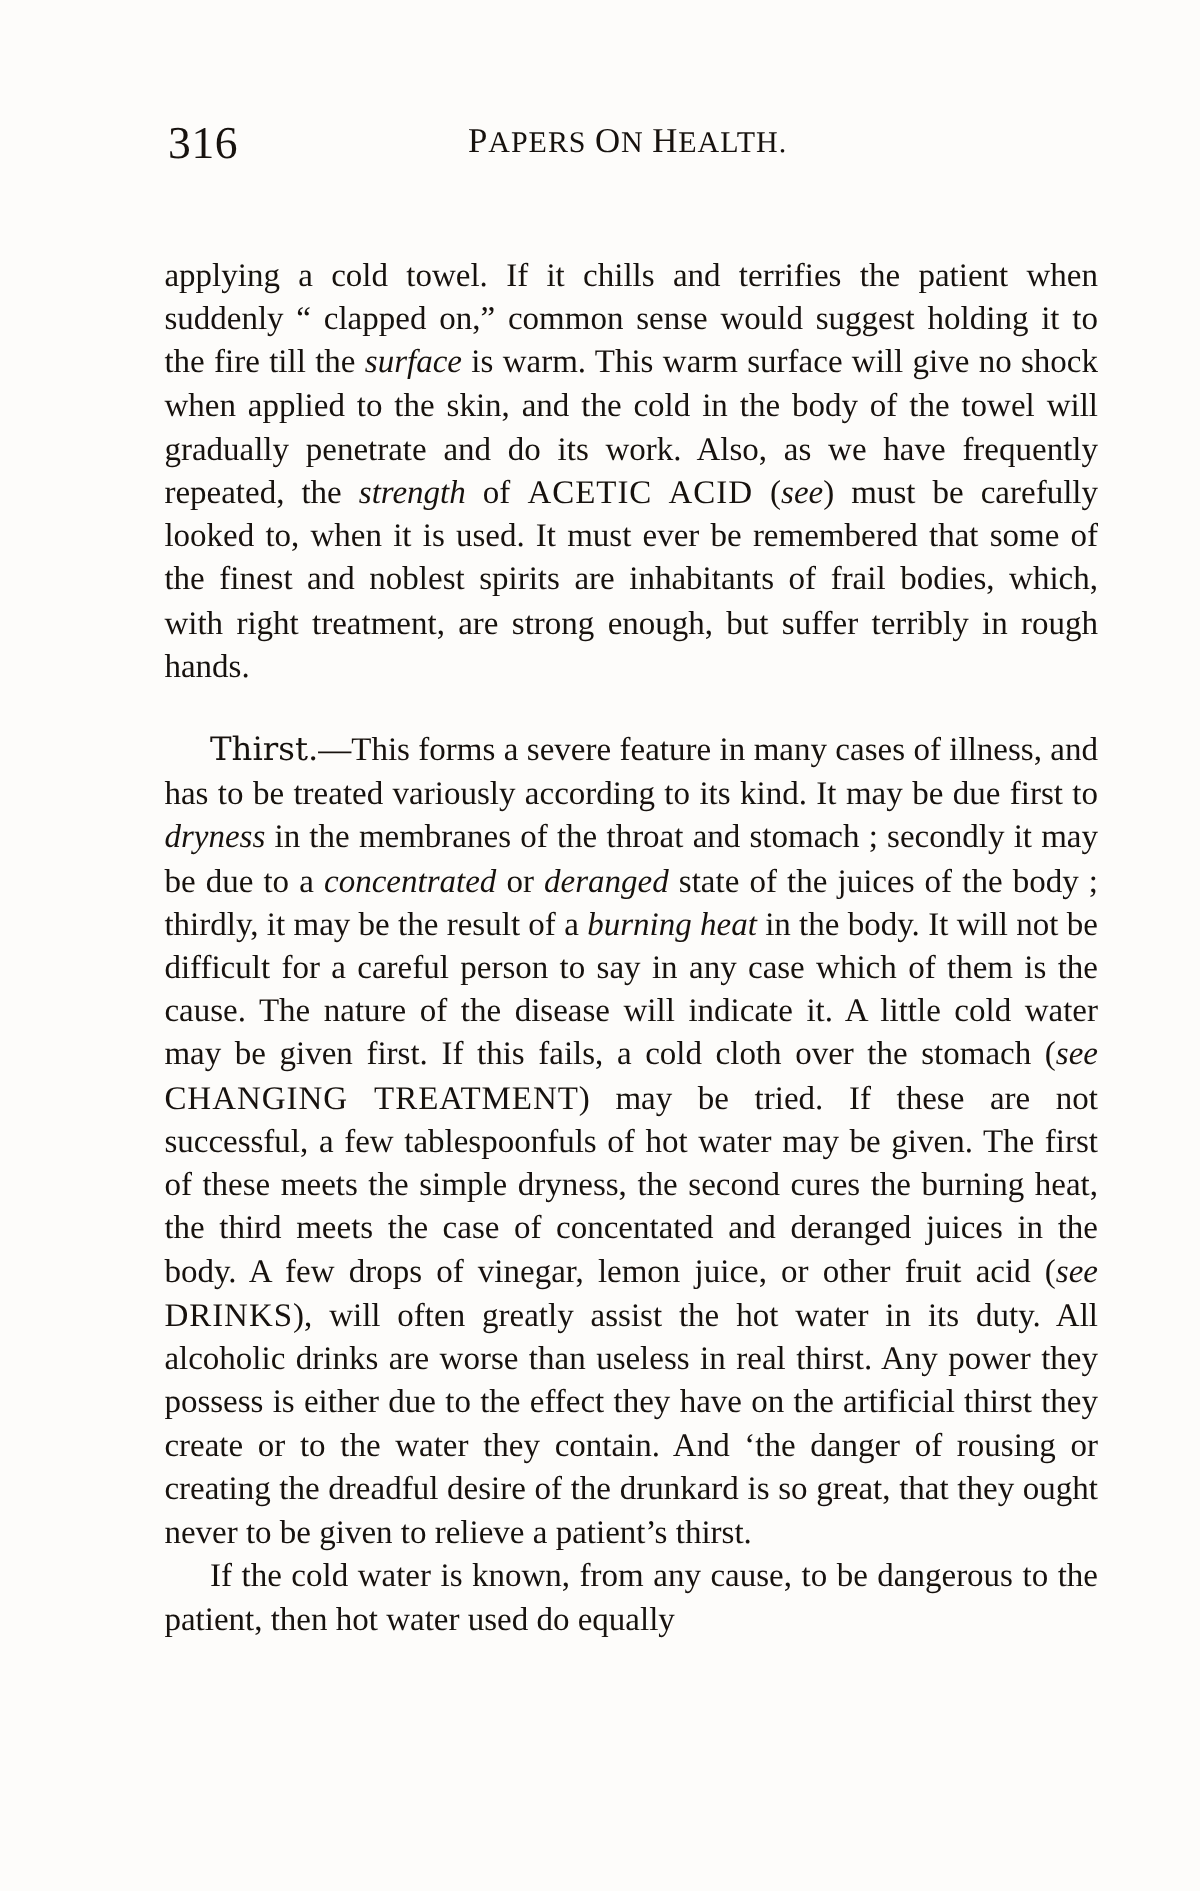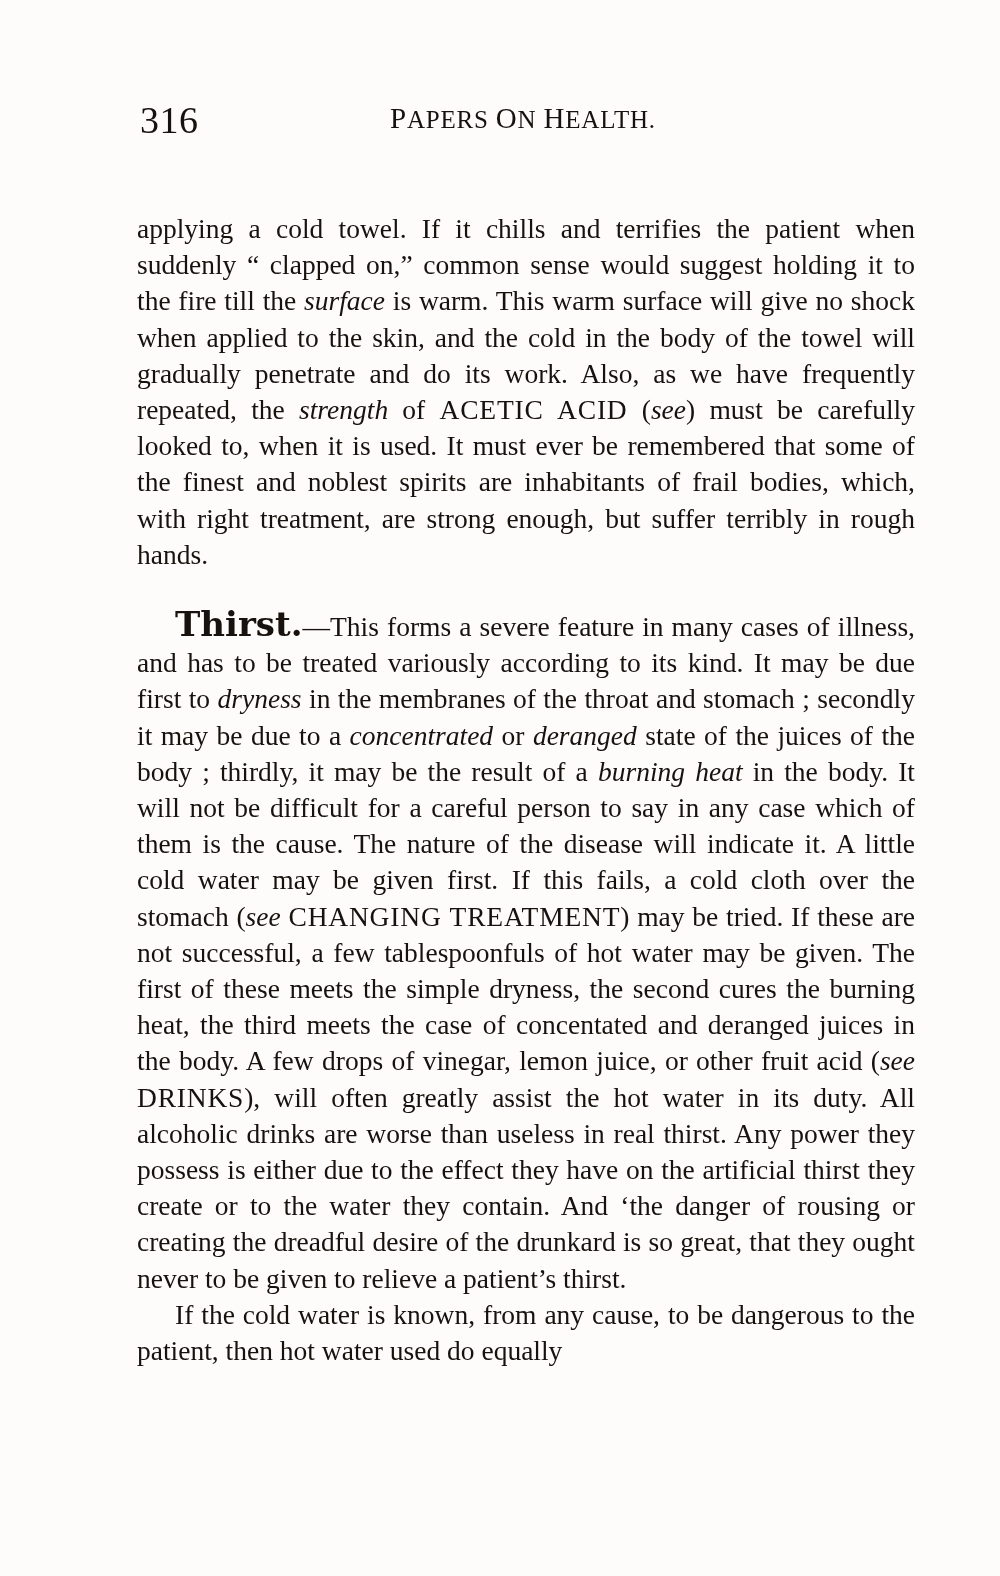--- a/index.html
+++ b/index.html
@@ -79,22 +79,22 @@
   }
   .sc-big {
     letter-spacing: 0.8px;
     text-align: center;
   }
   .sc-big .cap {
     font-size: 29px;
   }
   .run-in {
     font-family: "DejaVu Serif", serif;
-    font-size: 34px;
-    font-weight: 700;
+    font-size: 27px;
+    font-weight: 400;
   }
 </style>
 </head>
 <body>
 
 <div class="page">
 
   <div class="header">
     <div class="folio">316</div>
     <div class="running-head sc-big">

